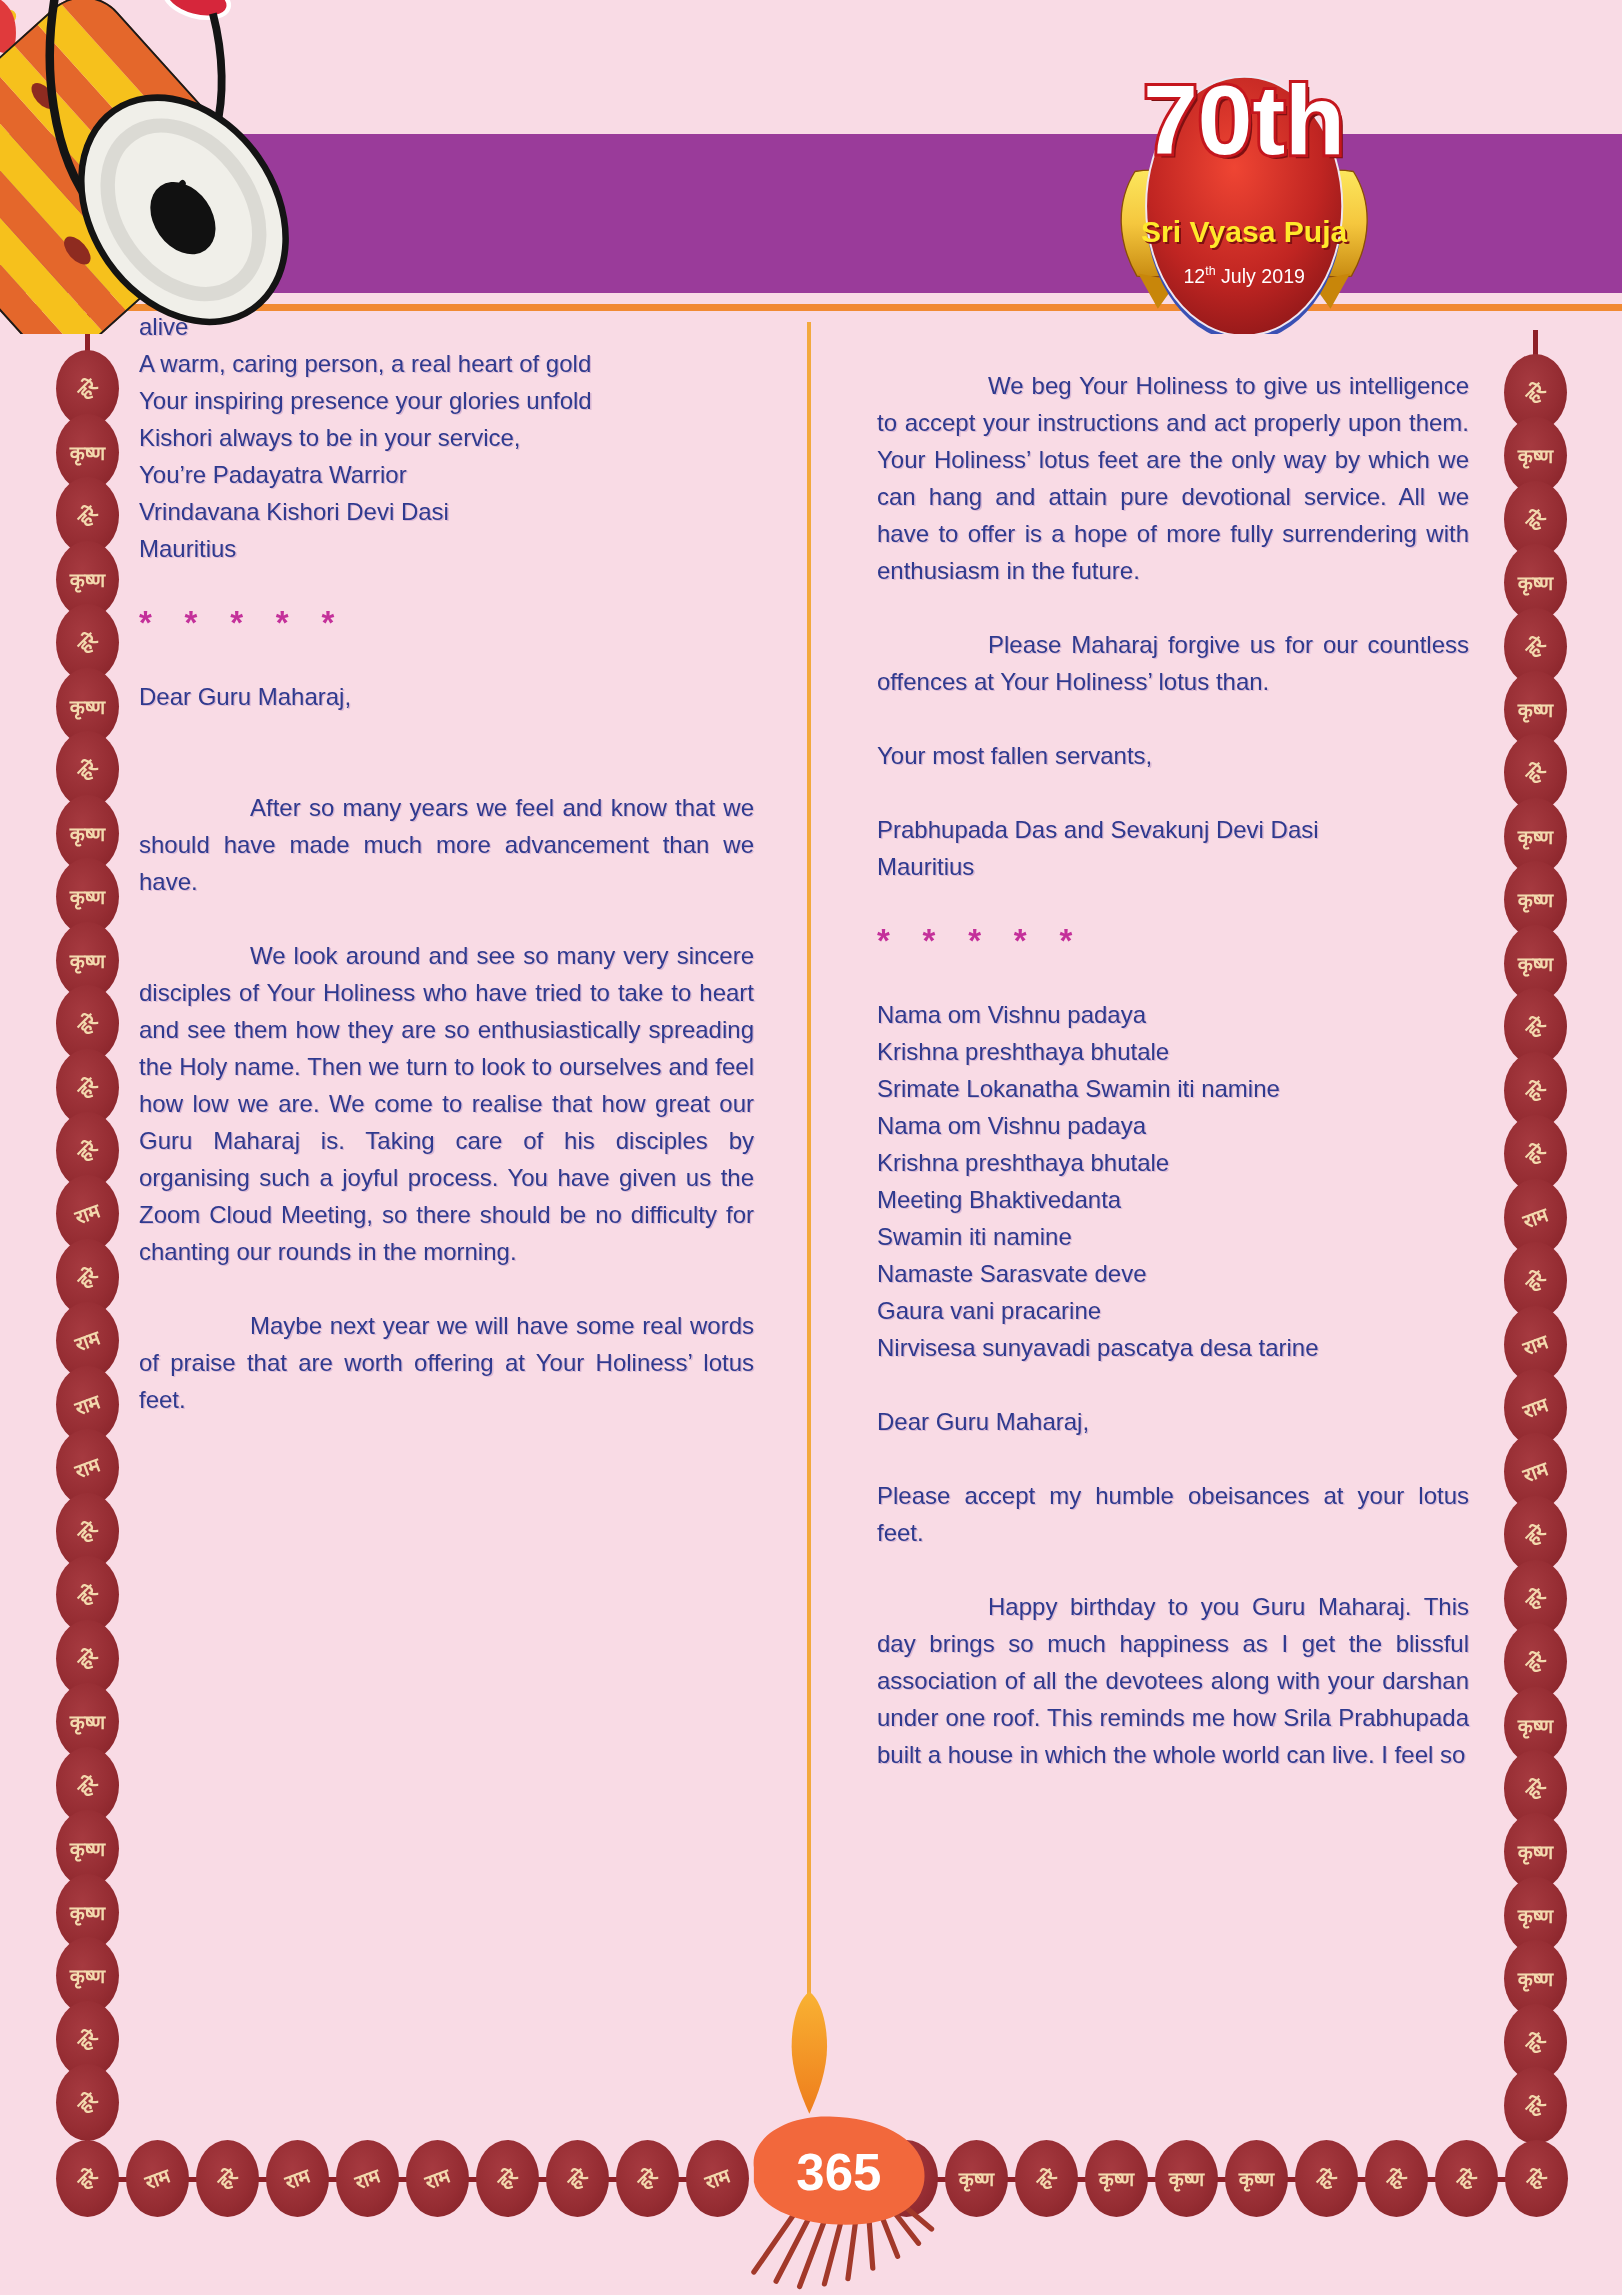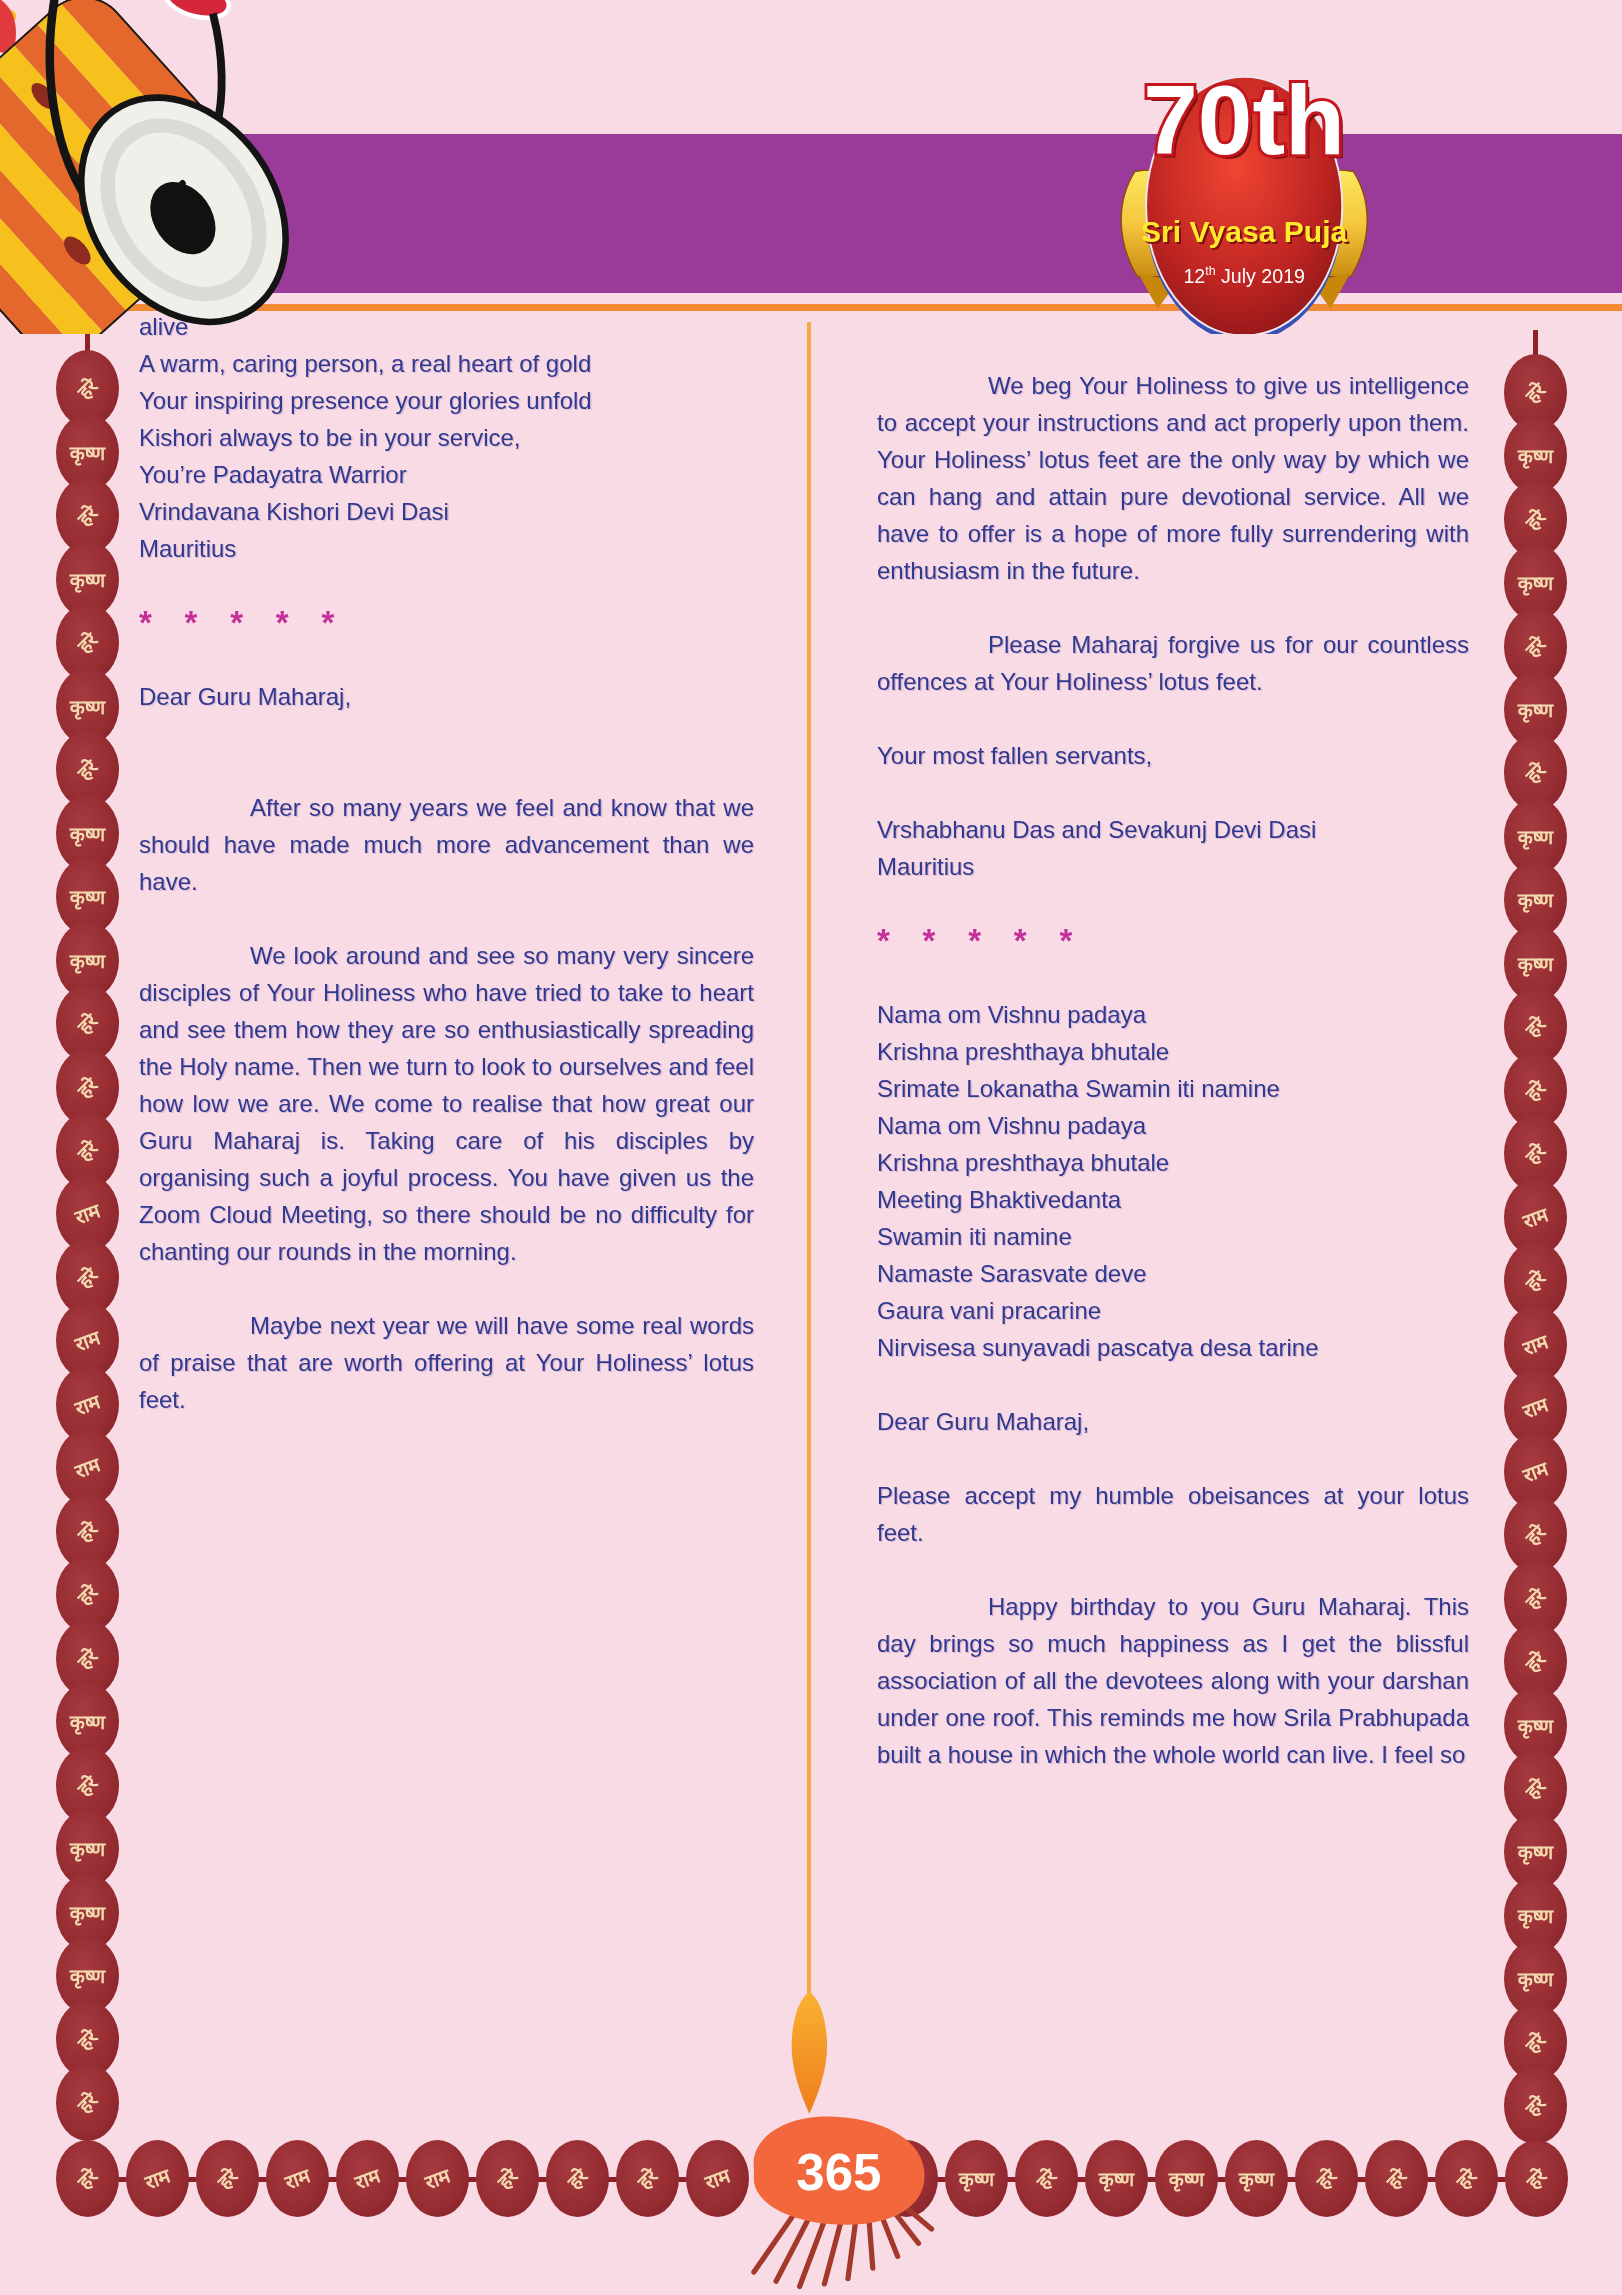--- a/index.html
+++ b/index.html
@@ -377,25 +377,25 @@
       <div class="gap"></div>
       <p class="para indent">After so many years we feel and know that we should have made much more advancement than we have.</p>
       <div class="gap"></div>
       <p class="para indent">We look around and see so many very sincere disciples of Your Holiness who have tried to take to heart and see them how they are so enthusiastically spreading the Holy name. Then we turn to look to ourselves and feel how low we are. We come to realise that how great our Guru Maharaj is. Taking care of his disciples by organising such a joyful process. You have given us the Zoom Cloud Meeting, so there should be no difficulty for chanting our rounds in the morning.</p>
       <div class="gap"></div>
       <p class="para indent">Maybe next year we will have some real words of praise that are worth offering at Your Holiness’ lotus feet.</p>
     </div>
   <div class="col col-right" id="col-right">
       <p class="para indent">We beg Your Holiness to give us intelligence to accept your instructions and act properly upon them. Your Holiness’ lotus feet are the only way by which we can hang and attain pure devotional service. All we have to offer is a hope of more fully surrendering with enthusiasm in the future.</p>
       <div class="gap"></div>
-      <p class="para indent">Please Maharaj forgive us for our countless offences at Your Holiness’ lotus feet.</p>
+      <p class="para indent">Please Maharaj forgive us for our countless offences at Your Holiness’ lotus than.</p>
       <div class="gap"></div>
       <div class="verse">Your most fallen servants,</div>
       <div class="gap"></div>
-      <div class="verse">Vrshabhanu Das and Sevakunj Devi Dasi</div>
+      <div class="verse">Prabhupada Das and Sevakunj Devi Dasi</div>
       <div class="verse">Mauritius</div>
       <div class="gap"></div>
       <div class="sep">* * * * *</div>
       <div class="gap"></div>
       <div class="verse">Nama om Vishnu padaya</div>
       <div class="verse">Krishna preshthaya bhutale</div>
       <div class="verse">Srimate Lokanatha Swamin iti namine</div>
       <div class="verse">Nama om Vishnu padaya</div>
       <div class="verse">Krishna preshthaya bhutale</div>
       <div class="verse">Meeting Bhaktivedanta</div>

